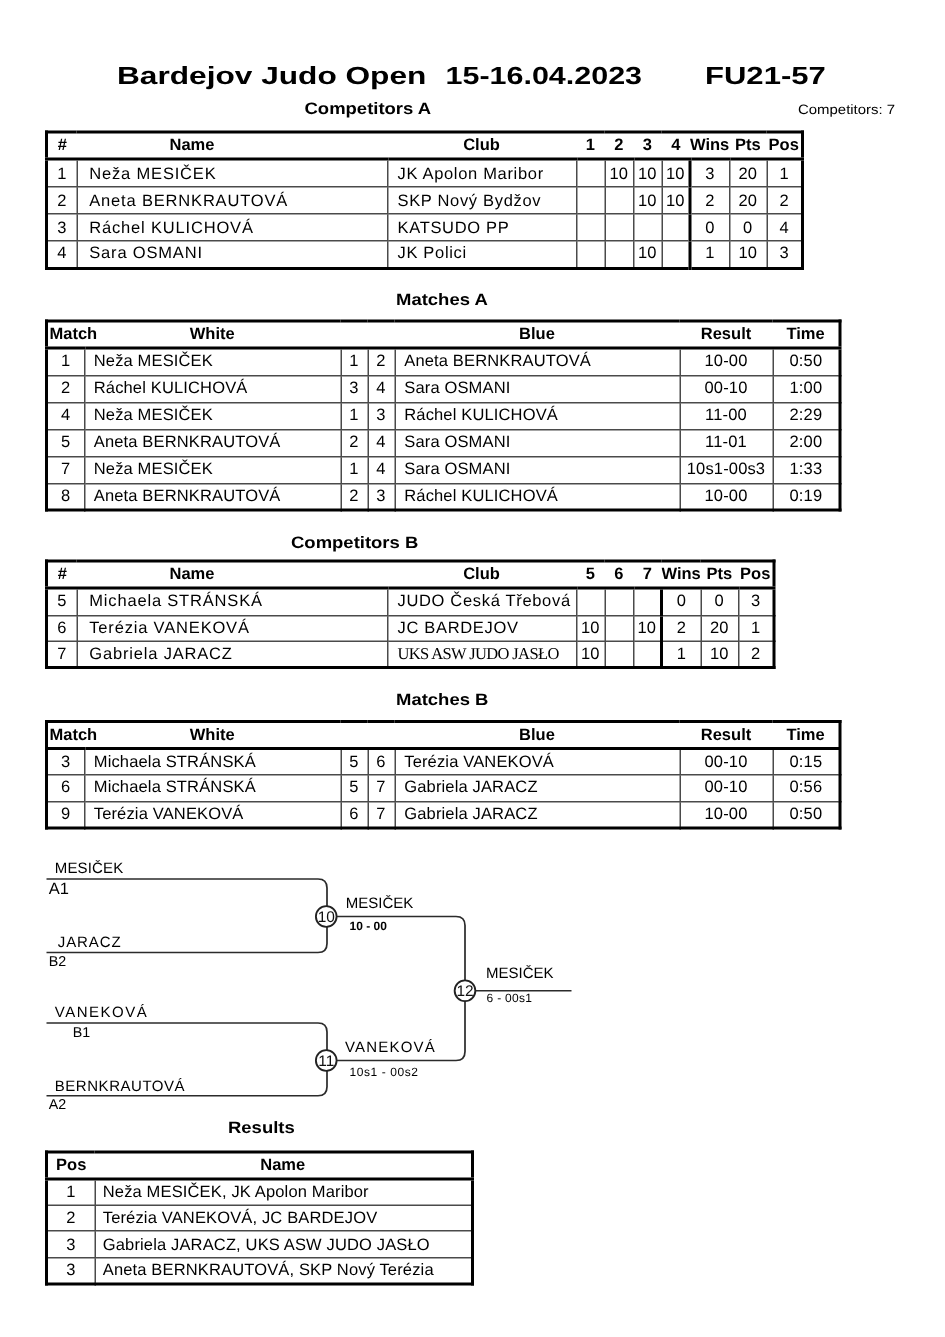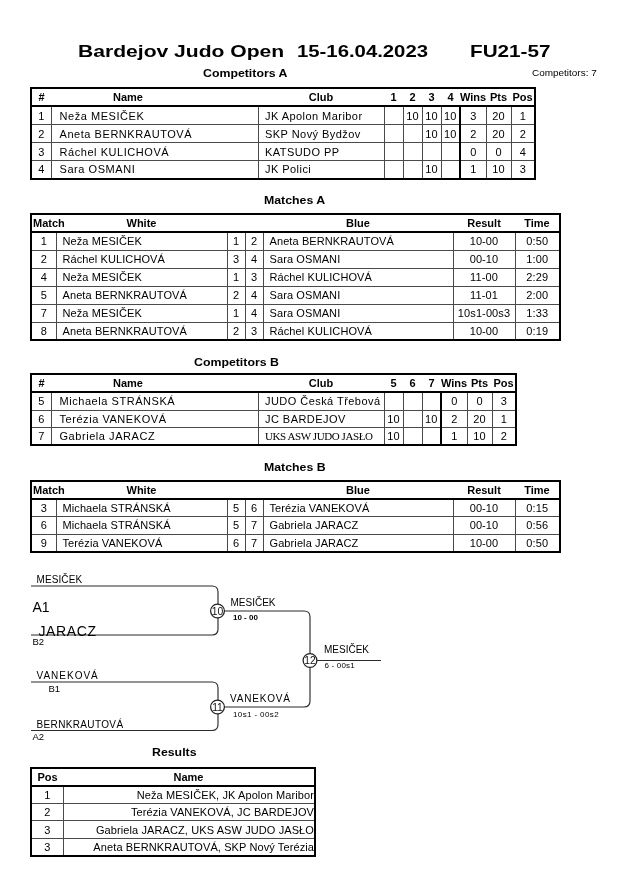--- a/index.html
+++ b/index.html
@@ -5,21 +5,21 @@
 .abs{position:absolute;line-height:1;white-space:pre;}
 .b{font-weight:bold;}
 .sx{transform-origin:left center;}
 table{border-collapse:collapse;table-layout:fixed;position:absolute;background:#fff;}
 td,th{padding:0;font-size:11px;overflow:hidden;white-space:nowrap;vertical-align:middle;}
 th{font-weight:bold;text-align:center;}
 td{text-align:center;letter-spacing:0.1px;}
 td.l{text-align:left;padding-left:8px;letter-spacing:0.55px;}
 td.cl{text-align:left;padding-left:6.5px;letter-spacing:0.45px;}
 td.m{text-align:left;padding-left:6px;}
-td.r{text-align:right;padding-left:5px;}
+td.r{text-align:left;padding-left:5px;}
 table.t{border:2px solid #000;}
 .t td{border:1px solid #4a4a4a;height:17px;}
 .t tr:first-child th{border:none;border-bottom:2px solid #000;height:16px;}
 .t tr:last-child td{height:16.5px;}
 .t th.wl,.t td.wl{border-left:2px solid #000;}
 th.lft{text-align:left;padding-left:1px;overflow:visible;}
 #tMA tr:nth-child(2) td{height:16.5px;}
 #tMA tr:last-child td{height:16px;}
 #tB tr:nth-child(2) td{height:16.5px;}
 #tB tr:nth-child(3) td{height:16.5px;}
@@ -324,22 +324,22 @@
 <circle cx="310" cy="100.5" r="6.9"></circle>
 </g>
 <g fill="#111" font-size="10.3" text-anchor="middle" font-family="Liberation Sans">
 <text x="217.5" y="54.8">10</text>
 <text x="217.5" y="150.8">11</text>
 <text x="310" y="104.3">12</text>
 </g>
 </svg>
 
 <div class="abs" style="left:36.5px;top:575px;font-size:10px;letter-spacing:0.1px;">MESIČEK</div>
-<div class="abs" style="left:32.5px;top:588px;font-size:14px;margin-top:12px;">A1</div>
-<div class="abs" style="left:38.5px;top:624px;font-size:14px;letter-spacing:0.6px;">JARACZ</div>
+<div class="abs" style="left:32.5px;top:588px;font-size:11px;">A1</div>
+<div class="abs" style="left:38.5px;top:624px;font-size:10px;letter-spacing:0.6px;">JARACZ</div>
 <div class="abs" style="left:32.5px;top:637px;font-size:9.5px;">B2</div>
 <div class="abs" style="left:36.5px;top:670.5px;font-size:10px;letter-spacing:1px;">VANEKOVÁ</div>
 <div class="abs" style="left:32.5px;top:683.6px;font-size:9.5px;margin-left:16px;">B1</div>
 <div class="abs" style="left:36.5px;top:719.5px;font-size:10px;letter-spacing:0.36px;">BERNKRAUTOVÁ</div>
 <div class="abs" style="left:32.5px;top:732px;font-size:9.5px;">A2</div>
 
 <div class="abs" style="left:230.5px;top:597.5px;font-size:10px;">MESIČEK</div>
 <div class="abs" style="left:233px;top:614.2px;font-size:8px;font-weight:bold;">10 - 00</div>
 <div class="abs" style="left:230px;top:694px;font-size:10px;letter-spacing:0.8px;">VANEKOVÁ</div>
 <div class="abs" style="left:233px;top:710.7px;font-size:8px;letter-spacing:0.38px;">10s1 - 00s2</div>

